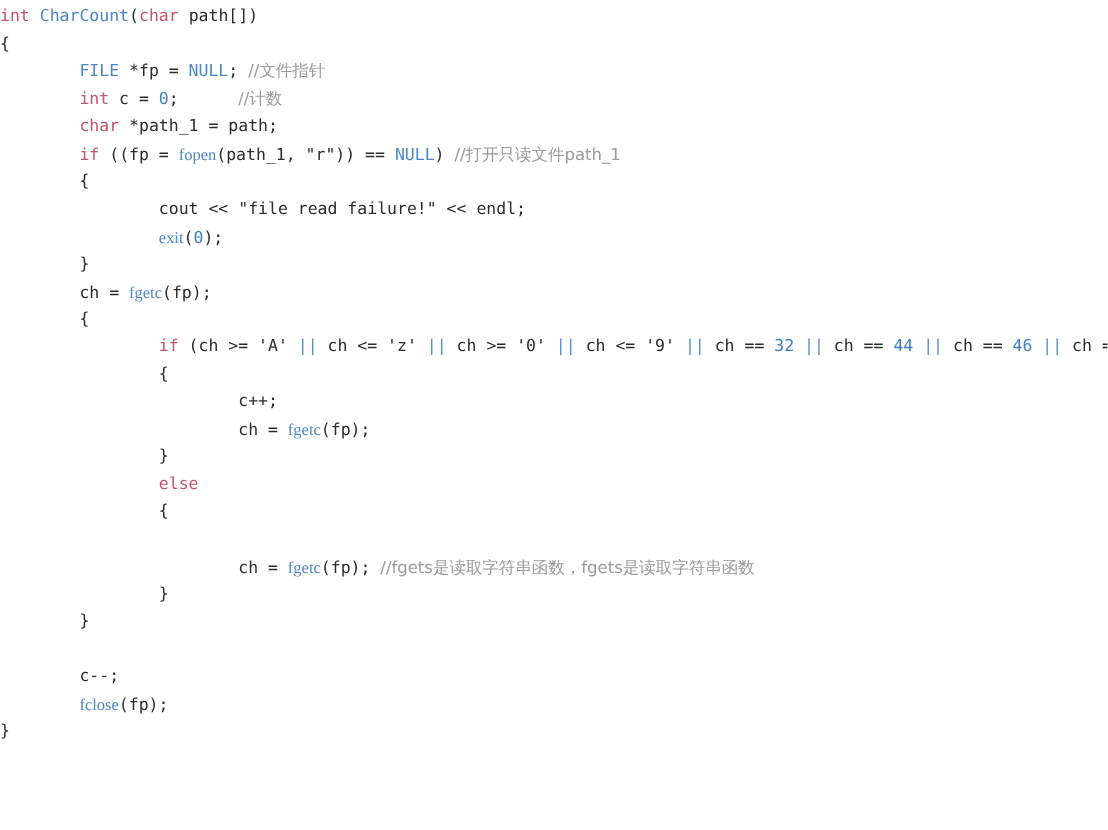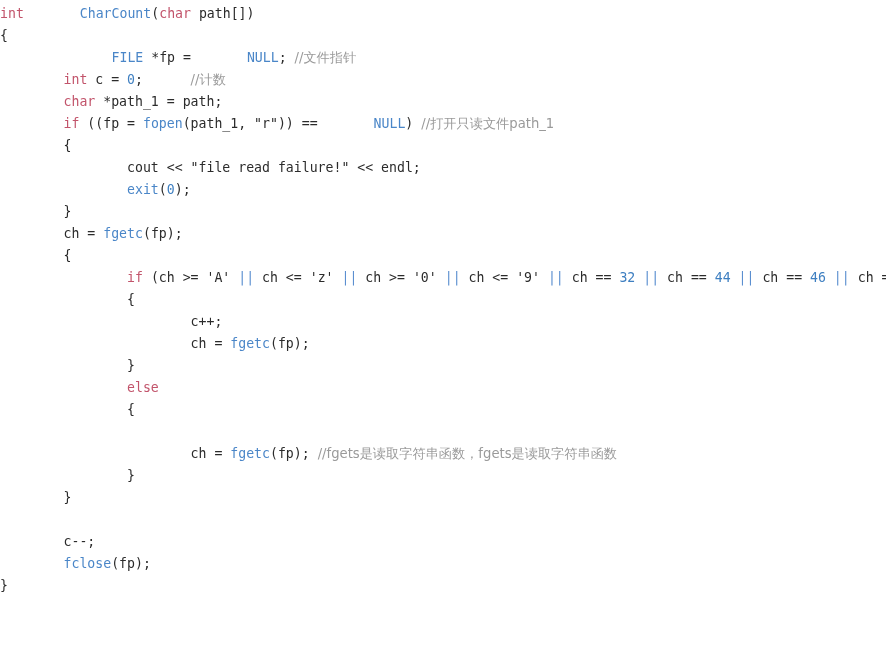--- a/index.html
+++ b/index.html
@@ -28,22 +28,22 @@
     font-size: 13.2px;
     white-space: pre;
     color: #2b2b2b;
     letter-spacing: 0px;
   }
   .code-line:first-child {
     margin-top: 3px;
   }
   .tok { white-space: pre; }
   .kw      { color: #c2546b; }   
-  .type    { color: #4a86c8; margin-left: 48px; }   
-  .fn      { color: #4a86c8; }   
+  .type    { color: #4a86c8; }   
+  .fn      { color: #4a86c8; font-family: Liberation Serif, serif; }   
   .num     { color: #3e7fc1; }   
   .op      { color: #5b8fd0; }   
   .cmt     { color: #9a9a9a; margin-top: 44px; }   
   .plain   { color: #2b2b2b; }
   .cjk     { font-family: "DejaVu Sans", "Liberation Sans", sans-serif; }
 </style>
 </head>
 <body>
 
 <div id="code-view">

